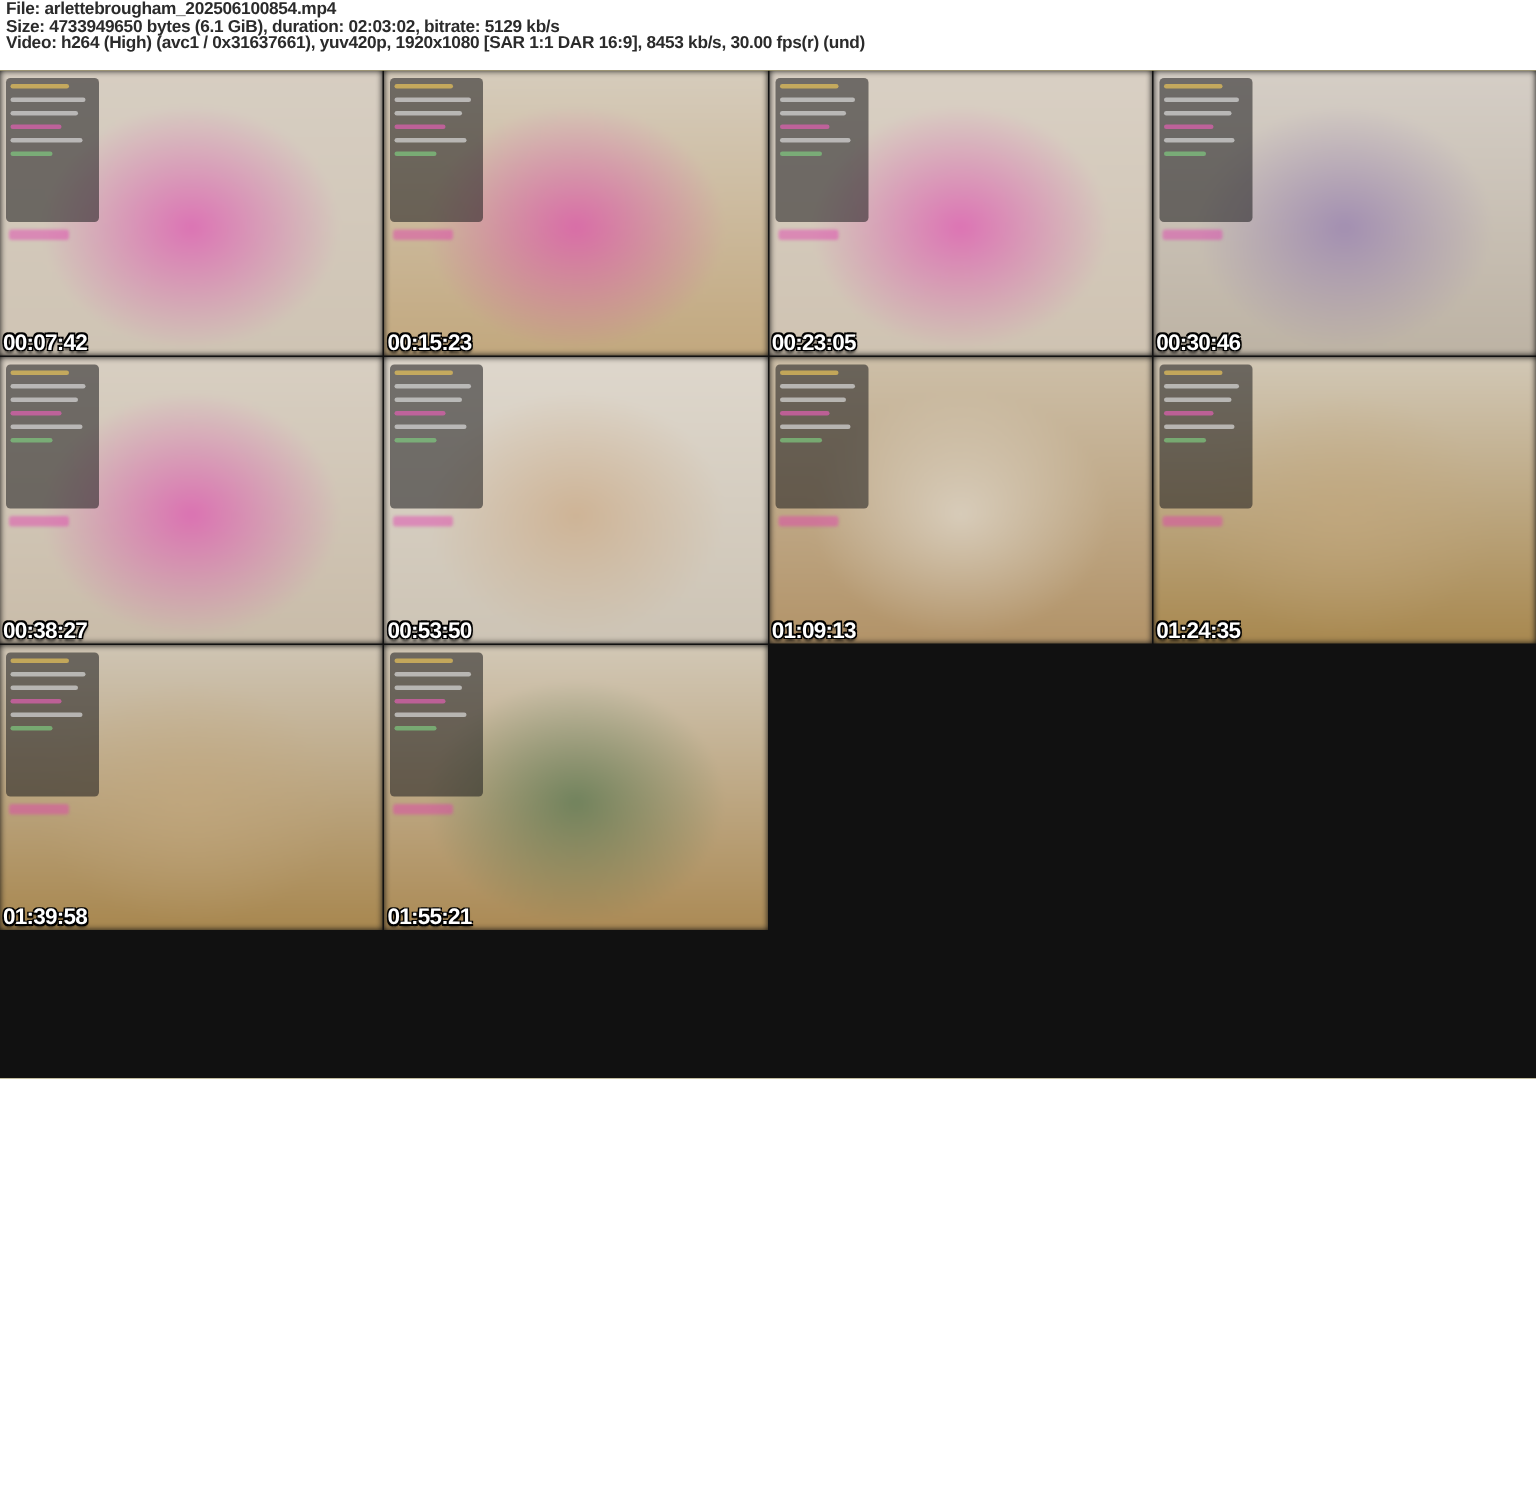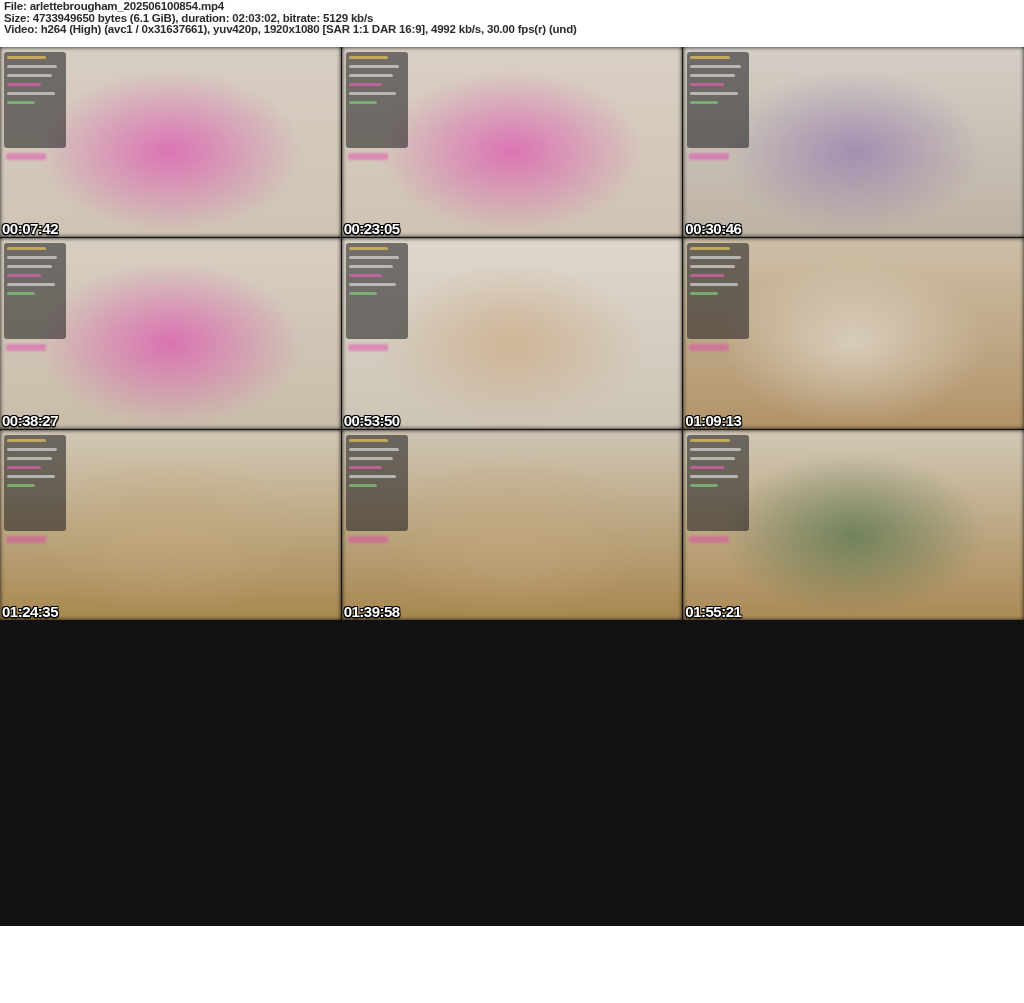--- a/index.html
+++ b/index.html
@@ -1,19 +1,19 @@
 <!DOCTYPE html>
 <html><head>
 <meta charset="utf-8">
 <style>
   html, body { margin: 0; padding: 0; background: #ffffff; }
   #sheet {
     position: relative;
     width: 1024px;
-    height: 926px;
+    height: 719px;
     background: #fde047;
     font-family: "Liberation Sans", sans-serif;
     overflow: hidden;
   }
   
   #meta-header {
     box-sizing: border-box;
     width: 1024px;
     height: 47px;
     padding: 1px 0 0 4px;
@@ -25,21 +25,21 @@
     line-height: 11.5px;
     color: #2b2b2b;
     letter-spacing: -0.2px;
     white-space: nowrap;
   }
   
   #thumb-grid {
     display: grid;
     width: 1024px;
     height: 956px;
-    grid-template-columns: repeat(3, 1fr);
+    grid-template-columns: repeat(4, 1fr);
     grid-template-rows: repeat(5, 1fr);
     gap: 1px;
     background: #111111;
   }
   .thumb-cell {
     position: relative;
     overflow: hidden;
   }
   
   .thumb-scene {
@@ -97,38 +97,51 @@
   }
 </style>
 </head>
 <body>
 
 <div id="sheet">
 
   <div id="meta-header">
     <div class="meta-line">File: arlettebrougham_202506100854.mp4</div>
     <div class="meta-line">Size: 4733949650 bytes (6.1 GiB), duration: 02:03:02, bitrate: 5129 kb/s</div>
-    <div class="meta-line">Video: h264 (High) (avc1 / 0x31637661), yuv420p, 1920x1080 [SAR 1:1 DAR 16:9], 4992 kb/s, 30.00 fps(r) (und)</div>
+    <div class="meta-line">Video: h264 (High) (avc1 / 0x31637661), yuv420p, 1920x1080 [SAR 1:1 DAR 16:9], 8453 kb/s, 30.00 fps(r) (und)</div>
   </div>
 
   <div id="thumb-grid">
     <div class="thumb-cell">
       <div class="thumb-scene" style="background: radial-gradient(at 50% 55%, rgba(226, 59, 176, 0.6) 0%, transparent 55%), linear-gradient(rgb(215, 206, 194) 0%, rgb(207, 196, 180) 100%);"></div>
       <div class="overlay-panel">
         <div class="overlay-bar b1"></div>
         <div class="overlay-bar b2"></div>
         <div class="overlay-bar b3"></div>
         <div class="overlay-bar b4"></div>
         <div class="overlay-bar b5"></div>
         <div class="overlay-bar b6"></div>
       </div>
       <div class="overlay-tag"></div>
       <div class="timestamp">00:07:42</div>
     </div>
 
+    <div class="thumb-cell">
+      <div class="thumb-scene" style="background: radial-gradient(at 50% 55%, rgba(226, 59, 176, 0.6) 0%, transparent 55%), linear-gradient(rgb(214, 204, 188) 0%, rgb(194, 168, 126) 100%);"></div>
+      <div class="overlay-panel">
+        <div class="overlay-bar b1"></div>
+        <div class="overlay-bar b2"></div>
+        <div class="overlay-bar b3"></div>
+        <div class="overlay-bar b4"></div>
+        <div class="overlay-bar b5"></div>
+        <div class="overlay-bar b6"></div>
+      </div>
+      <div class="overlay-tag"></div>
+      <div class="timestamp">00:15:23</div>
+    </div>
 
     <div class="thumb-cell">
       <div class="thumb-scene" style="background: radial-gradient(at 50% 55%, rgba(226, 59, 176, 0.6) 0%, transparent 55%), linear-gradient(rgb(217, 208, 196) 0%, rgb(207, 195, 178) 100%);"></div>
       <div class="overlay-panel">
         <div class="overlay-bar b1"></div>
         <div class="overlay-bar b2"></div>
         <div class="overlay-bar b3"></div>
         <div class="overlay-bar b4"></div>
         <div class="overlay-bar b5"></div>
         <div class="overlay-bar b6"></div>

